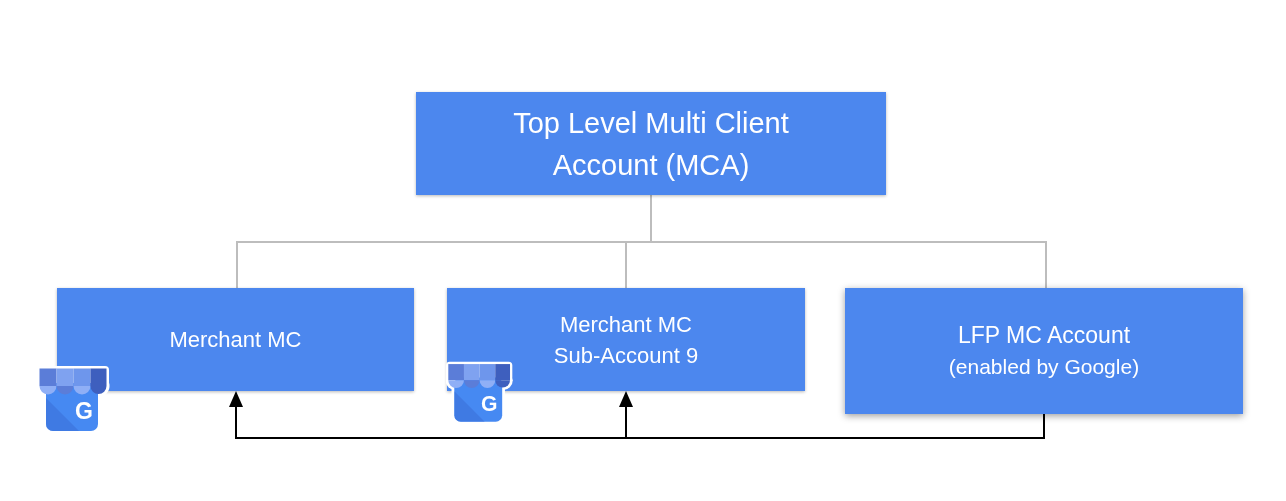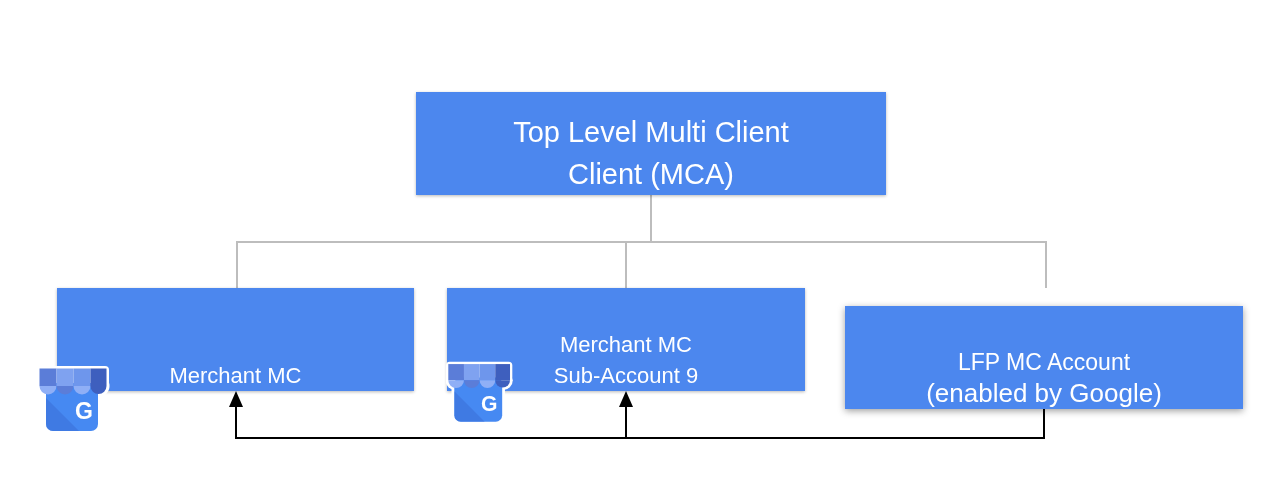--- a/index.html
+++ b/index.html
@@ -21,21 +21,21 @@
     width: 1286px; height: 501px;
     z-index: 0;
   }
   .node {
     position: absolute;
     background: #4C87EE;
     color: #ffffff;
     display: flex;
     flex-direction: column;
     align-items: center;
-    justify-content: flex-end;
+    justify-content: center;
     text-align: center;
     z-index: 1;
     box-shadow: 0 1px 3px rgba(0,0,0,0.28);
   }
   .node .line { display: block; }
   .node-mca {
     left: 416px; top: 92px;
     width: 470px; height: 103px;
     font-size: 29px;
     line-height: 42px;
@@ -46,27 +46,27 @@
     font-size: 22px;
     line-height: 31px;
   }
   .node-sub2 {
     left: 447px; top: 288px;
     width: 358px; height: 103px;
     font-size: 22px;
     line-height: 31px;
   }
   .node-lfp {
-    left: 845px; top: 306px;
-    width: 398px; height: 103px;
+    left: 845px; top: 288px;
+    width: 398px; height: 126px;
     font-size: 23px;
     line-height: 31px;
     box-shadow: 0 2px 7px rgba(0,0,0,0.38);
   }
-  .node-lfp .line-2 { font-size: 26px; }
+  .node-lfp .line-2 { font-size: 21px; }
   .gbp-icon {
     position: absolute;
     z-index: 2;
   }
   .gbp-icon-1 { left: 36px; top: 366px; }
   .gbp-icon-2 { left: 446px; top: 361px; }
 </style>
 </head>
 <body>
 
@@ -87,21 +87,21 @@
       <line x1="626" y1="438" x2="626" y2="405"></line>
     </g>
     <g fill="#000000" stroke="none">
       <polygon points="236,391 229,407 243,407"></polygon>
       <polygon points="626,391 619,407 633,407"></polygon>
     </g>
   </svg>
 
   <div class="node node-mca">
     <span class="line line-1">Top Level Multi Client</span>
-    <span class="line line-2">Client (MCA)</span>
+    <span class="line line-2">Account (MCA)</span>
   </div>
 
   <div class="node node-sub1">
     <span class="line line-1">Merchant MC</span>
   </div>
 
   <div class="node node-sub2">
     <span class="line line-1">Merchant MC</span>
     <span class="line line-2">Sub-Account 9</span>
   </div>

